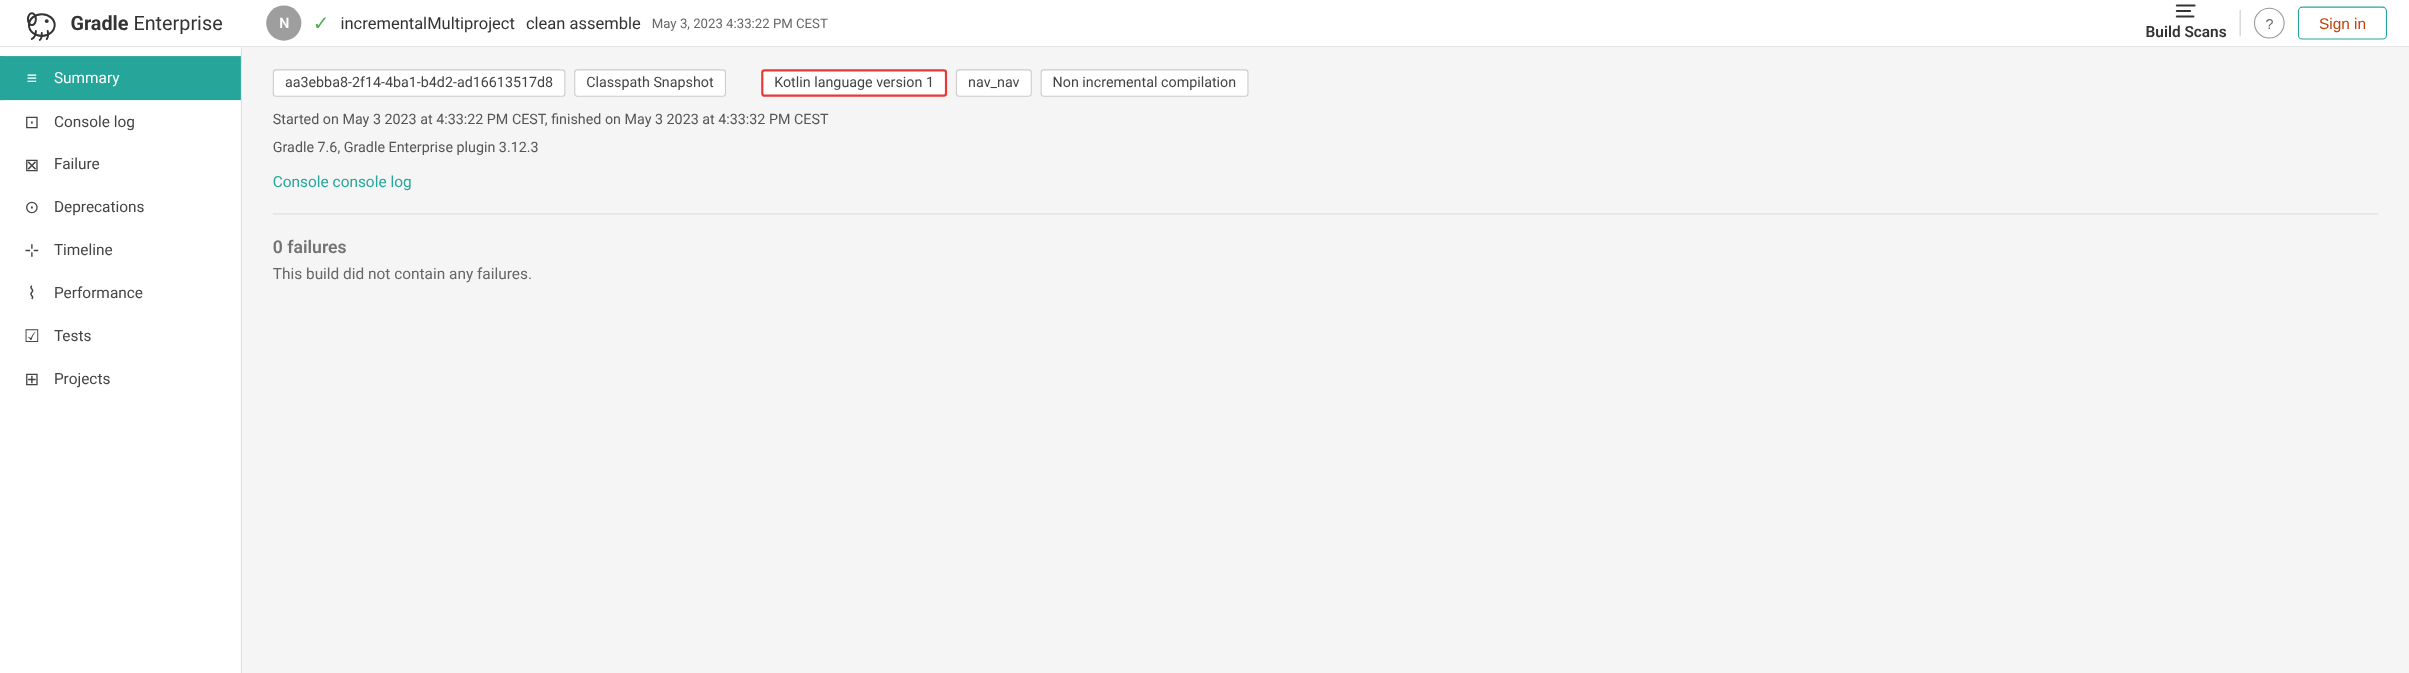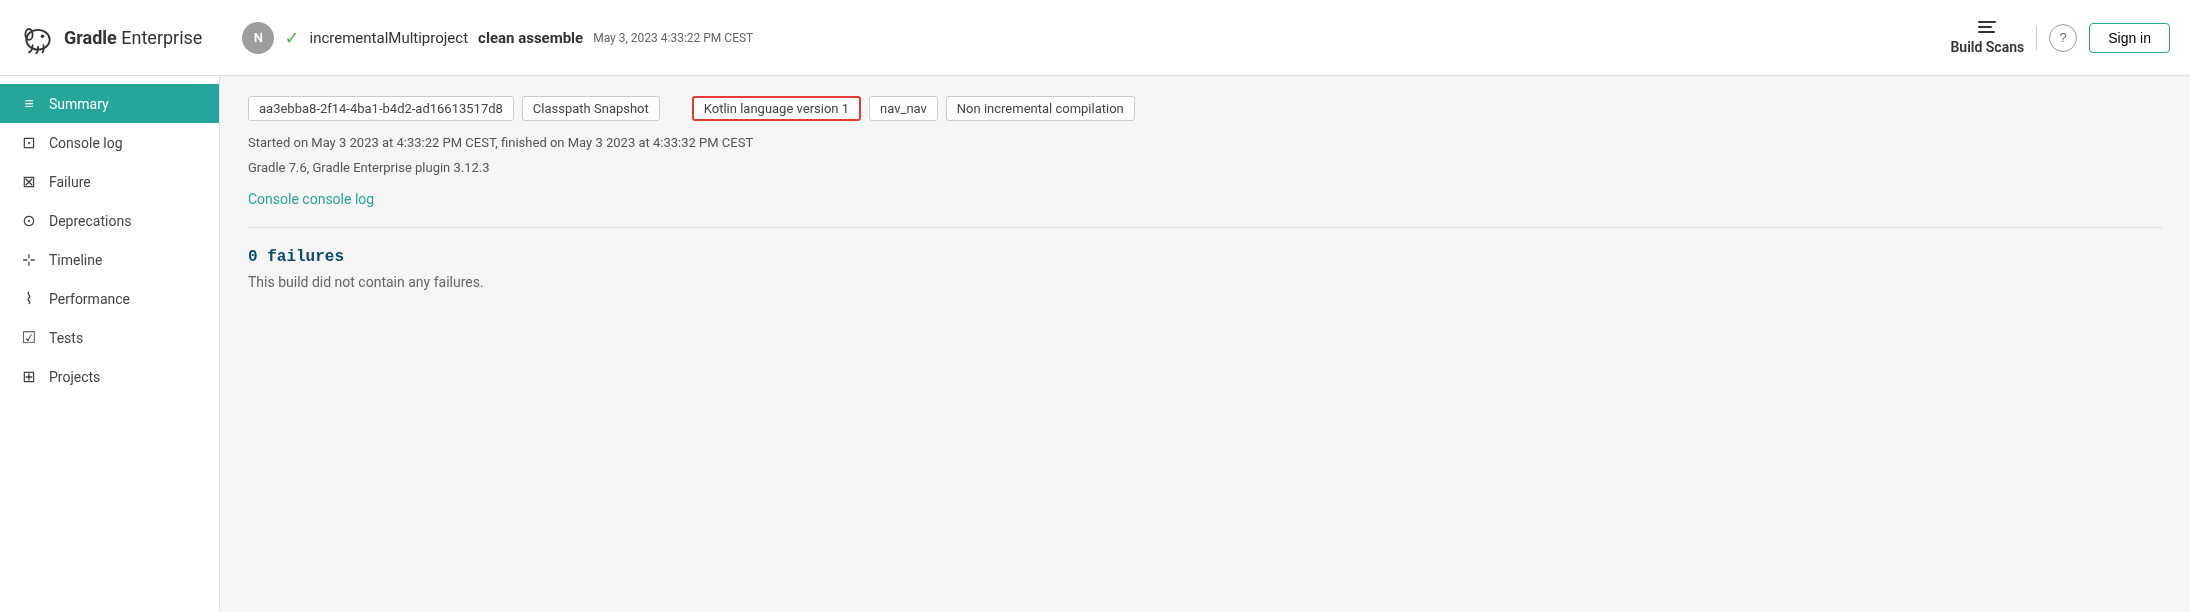--- a/index.html
+++ b/index.html
@@ -13,21 +13,21 @@
       flex-direction: column;
     }
 
     
     .top-nav {
       display: flex;
       align-items: center;
       background: #fff;
       border-bottom: 1px solid #e0e0e0;
       padding: 0 20px;
-      height: 76px;
+      height: 43px;
       gap: 16px;
     }
     .logo-area {
       display: flex;
       align-items: center;
       gap: 8px;
       margin-right: 24px;
     }
     .logo-icon {
       width: 36px;
@@ -65,21 +65,21 @@
       font-size: 18px;
       flex-shrink: 0;
     }
     .build-name {
       font-size: 15px;
       color: #333;
     }
     .build-tasks {
       font-size: 15px;
       color: #333;
-      font-weight: 700;
+      font-weight: 400;
     }
     .build-time {
       font-size: 12px;
       color: #666;
     }
     .nav-right {
       display: flex;
       align-items: center;
       gap: 12px;
       margin-left: auto;
@@ -107,21 +107,21 @@
       display: flex;
       align-items: center;
       justify-content: center;
       cursor: pointer;
       color: #666;
       font-size: 13px;
       background: none;
     }
     .sign-in-btn {
       border: 1.5px solid #26a69a;
-      color: #000000;
+      color: #c2410c;
       background: none;
       padding: 6px 18px;
       border-radius: 4px;
       cursor: pointer;
       font-size: 14px;
       font-weight: 500;
     }
 
     
     .main-layout {
@@ -215,23 +215,22 @@
       text-decoration: none;
       cursor: pointer;
       display: inline-block;
       margin-top: 8px;
     }
 
     
     .failures-heading {
       font-size: 16px;
       font-weight: 600;
-      color: #0c4a6e;
+      color: #737373;
       margin-bottom: 8px;
-      font-family: Liberation Mono, monospace;
     }
     .failures-sub {
       font-size: 14px;
       color: #666;
     }
 
     
     .list-icon {
       display: inline-flex;
       flex-direction: column;

